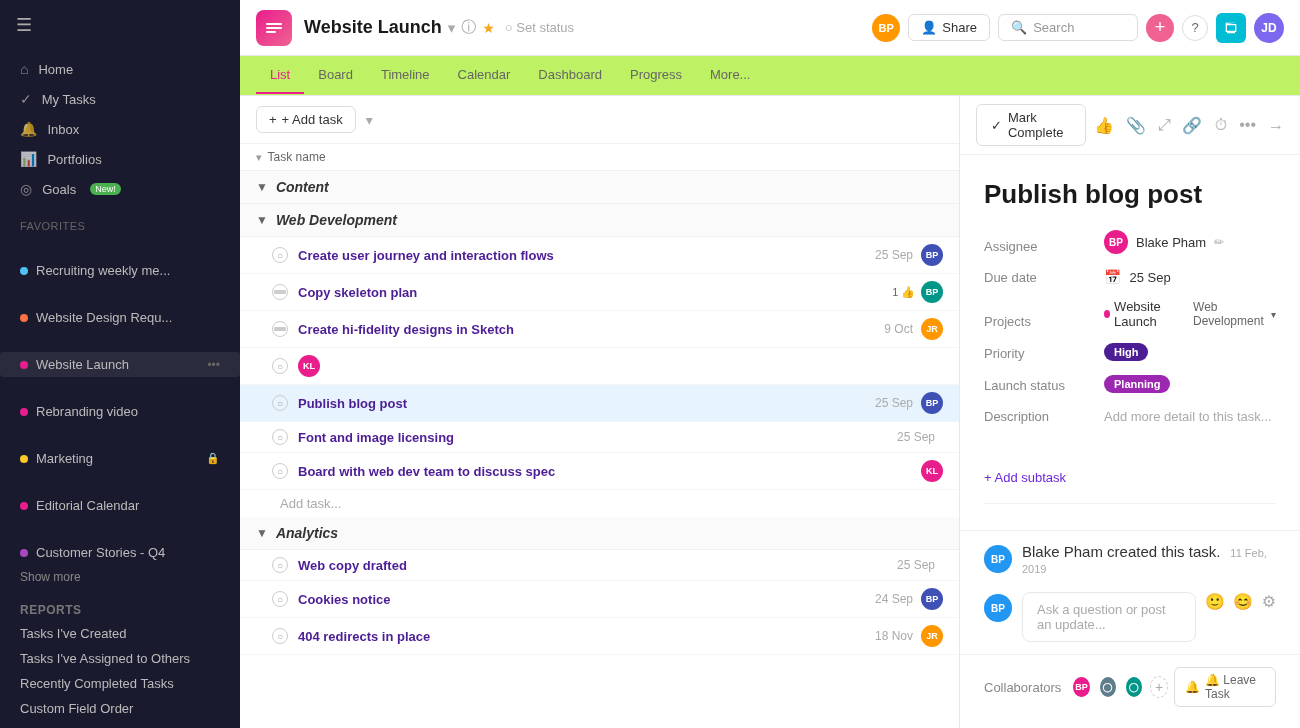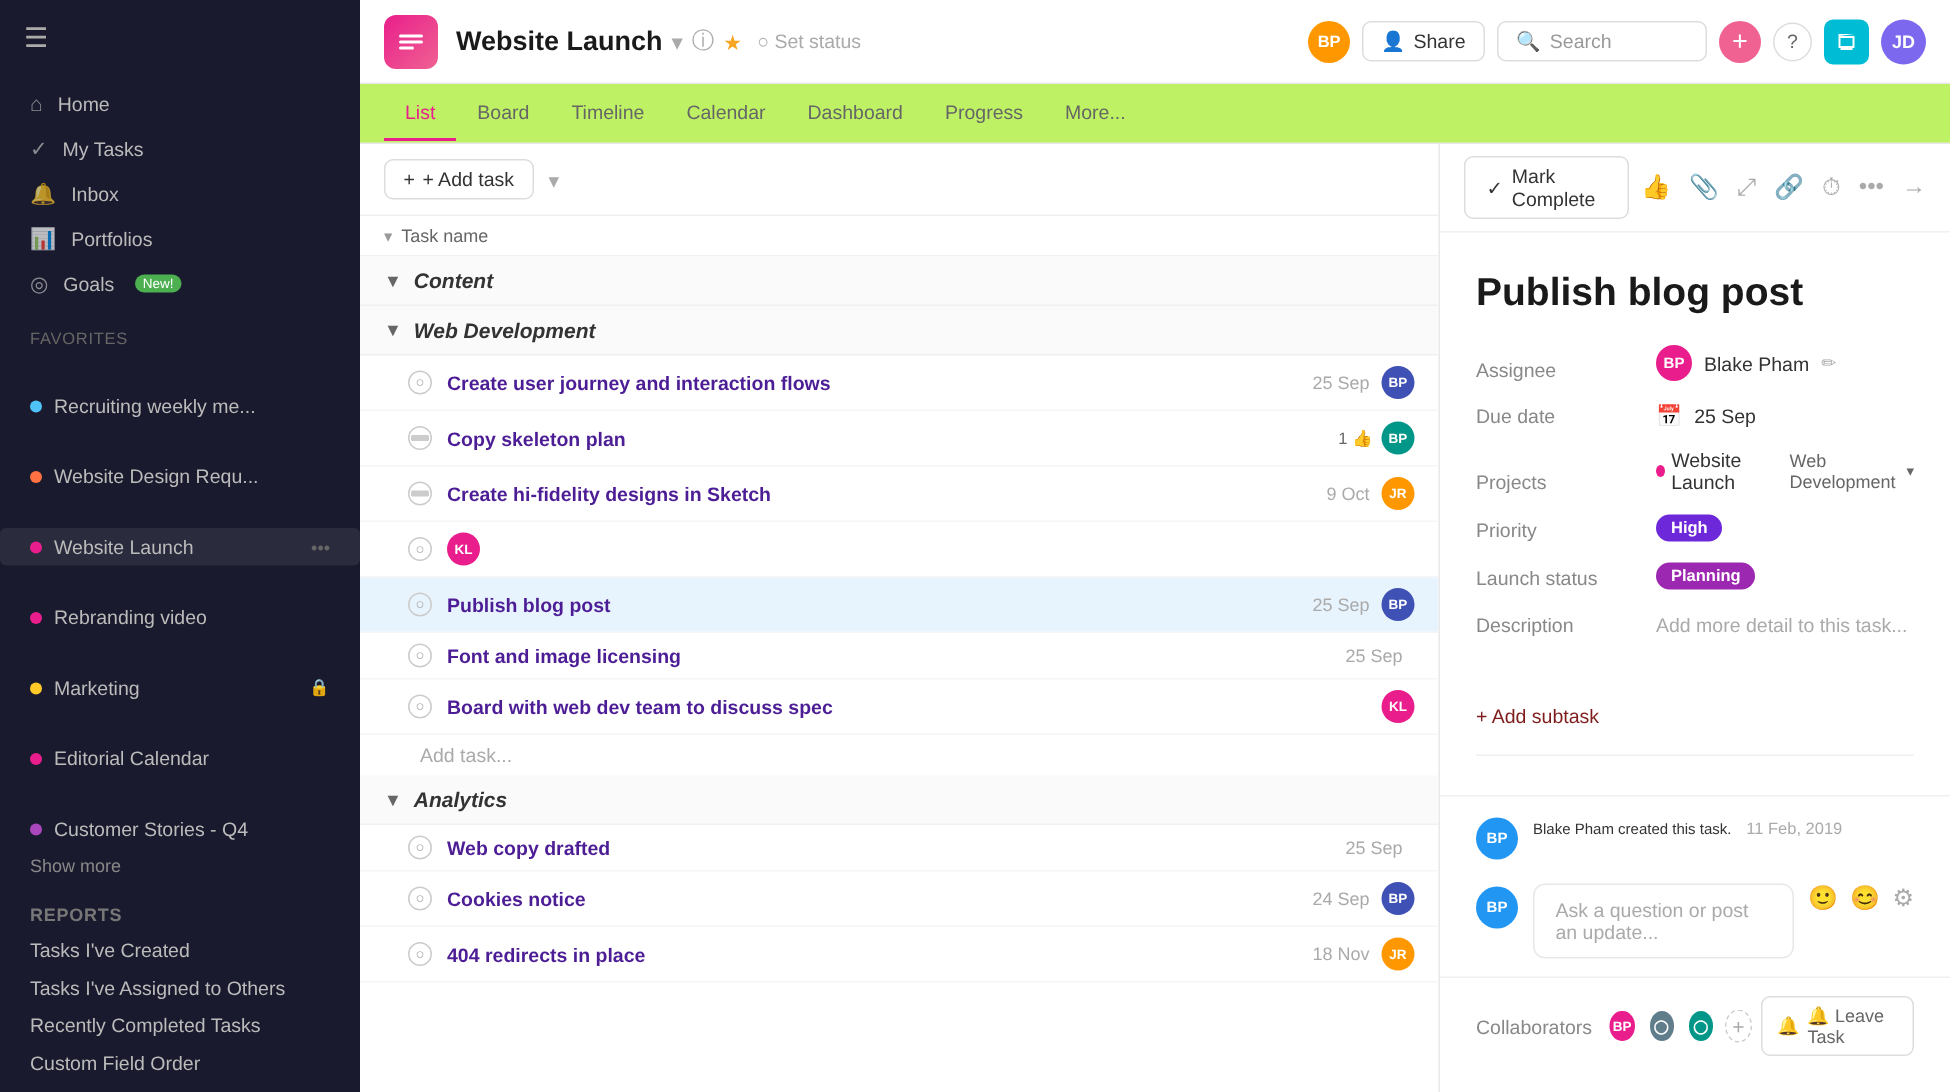--- a/index.html
+++ b/index.html
@@ -74,31 +74,31 @@
     .detail-toolbar { display: flex; align-items: center; padding: 8px 16px; border-bottom: 1px solid #f0f0f0; gap: 8px; }
     .mark-complete-btn { display: flex; align-items: center; gap: 6px; border: 1px solid #ddd; border-radius: 6px; padding: 5px 14px; font-size: 13px; cursor: pointer; color: #333; background: #fff; }
     .detail-toolbar-actions { margin-left: auto; display: flex; align-items: center; gap: 12px; color: #aaa; cursor: pointer; font-size: 16px; }
     .detail-body { padding: 24px 24px 16px; }
     .detail-title { font-size: 26px; font-weight: 700; color: #1a1a1a; margin-bottom: 20px; }
     .detail-field { display: flex; align-items: flex-end; margin-bottom: 14px; }
     .detail-label { width: 120px; font-size: 13px; color: #888; flex-shrink: 0; padding-top: 2px; }
     .detail-value { flex: 1; font-size: 13px; color: #333; display: flex; align-items: center; gap: 8px; }
     .assignee-avatar { width: 24px; height: 24px; border-radius: 50%; background: #e91e8c; display: flex; align-items: center; justify-content: center; font-size: 10px; color: #fff; font-weight: 700; }
     .date-icon { color: #aaa; font-size: 14px; }
-    .priority-badge { background: #6d28d9; color: #fff; font-size: 11px; font-weight: 600; padding: 3px 10px; border-radius: 12px; }
+    .priority-badge { background: #4c1d95; color: #fff; font-size: 11px; font-weight: 600; padding: 3px 10px; border-radius: 12px; }
     .launch-badge { background: #9c27b0; color: #fff; font-size: 11px; font-weight: 600; padding: 3px 10px; border-radius: 12px; }
     .project-tag { display: flex; align-items: center; gap: 4px; font-size: 13px; }
     .project-dot { width: 8px; height: 8px; border-radius: 50%; background: #e91e8c; }
     .desc-placeholder { color: #aaa; font-size: 13px; cursor: pointer; }
-    .add-subtask-btn { display: flex; align-items: center; gap: 5px; color: #7f1d1d; font-size: 13px; cursor: pointer; padding: 8px 0; margin-top: 38px; }
+    .add-subtask-btn { display: flex; align-items: center; gap: 5px; color: #6d28d9; font-size: 13px; cursor: pointer; padding: 8px 0; margin-top: 38px; }
     .divider { border: none; border-top: 1px solid #f0f0f0; margin: 10px 0; }
     .comment-area { padding: 12px 24px; border-top: 1px solid #f0f0f0; }
     .comment-entry { display: flex; align-items: flex-start; gap: 10px; margin-bottom: 16px; }
     .comment-avatar { width: 28px; height: 28px; border-radius: 50%; background: #2196f3; display: flex; align-items: center; justify-content: center; font-size: 10px; color: #fff; font-weight: 700; flex-shrink: 0; margin-top: 2px; }
-    .comment-text { font-size: 10px; color: #333; }
+    .comment-text { font-size: 15px; color: #333; }
     .comment-date { font-size: 11px; color: #aaa; margin-left: 6px; }
     .comment-input-area { display: flex; align-items: flex-start; gap: 10px; }
     .comment-input { flex: 1; border: 1px solid #e8e8e8; border-radius: 8px; padding: 2px 14px; font-size: 13px; color: #aaa; min-height: 50px; display: flex; align-items: center; cursor: text; }
     .comment-emoji-btns { display: flex; gap: 8px; color: #aaa; font-size: 16px; cursor: pointer; }
     .collaborators-row { display: flex; align-items: center; padding: 12px 24px; border-top: 1px solid #f0f0f0; gap: 6px; }
     .collab-label { font-size: 13px; color: #888; margin-right: 4px; }
     .collab-avatar { width: 24px; height: 24px; border-radius: 50%; background: #ccc; display: flex; align-items: center; justify-content: center; font-size: 9px; color: #fff; font-weight: 700; border: 2px solid #fff; }
     .collab-add { width: 22px; height: 22px; border-radius: 50%; border: 1.5px dashed #ccc; display: flex; align-items: center; justify-content: center; color: #aaa; font-size: 14px; cursor: pointer; }
     .leave-task-btn { margin-left: auto; display: flex; align-items: center; gap: 5px; font-size: 12px; color: #666; cursor: pointer; border: 1px solid #ddd; border-radius: 6px; padding: 5px 10px; }
 

